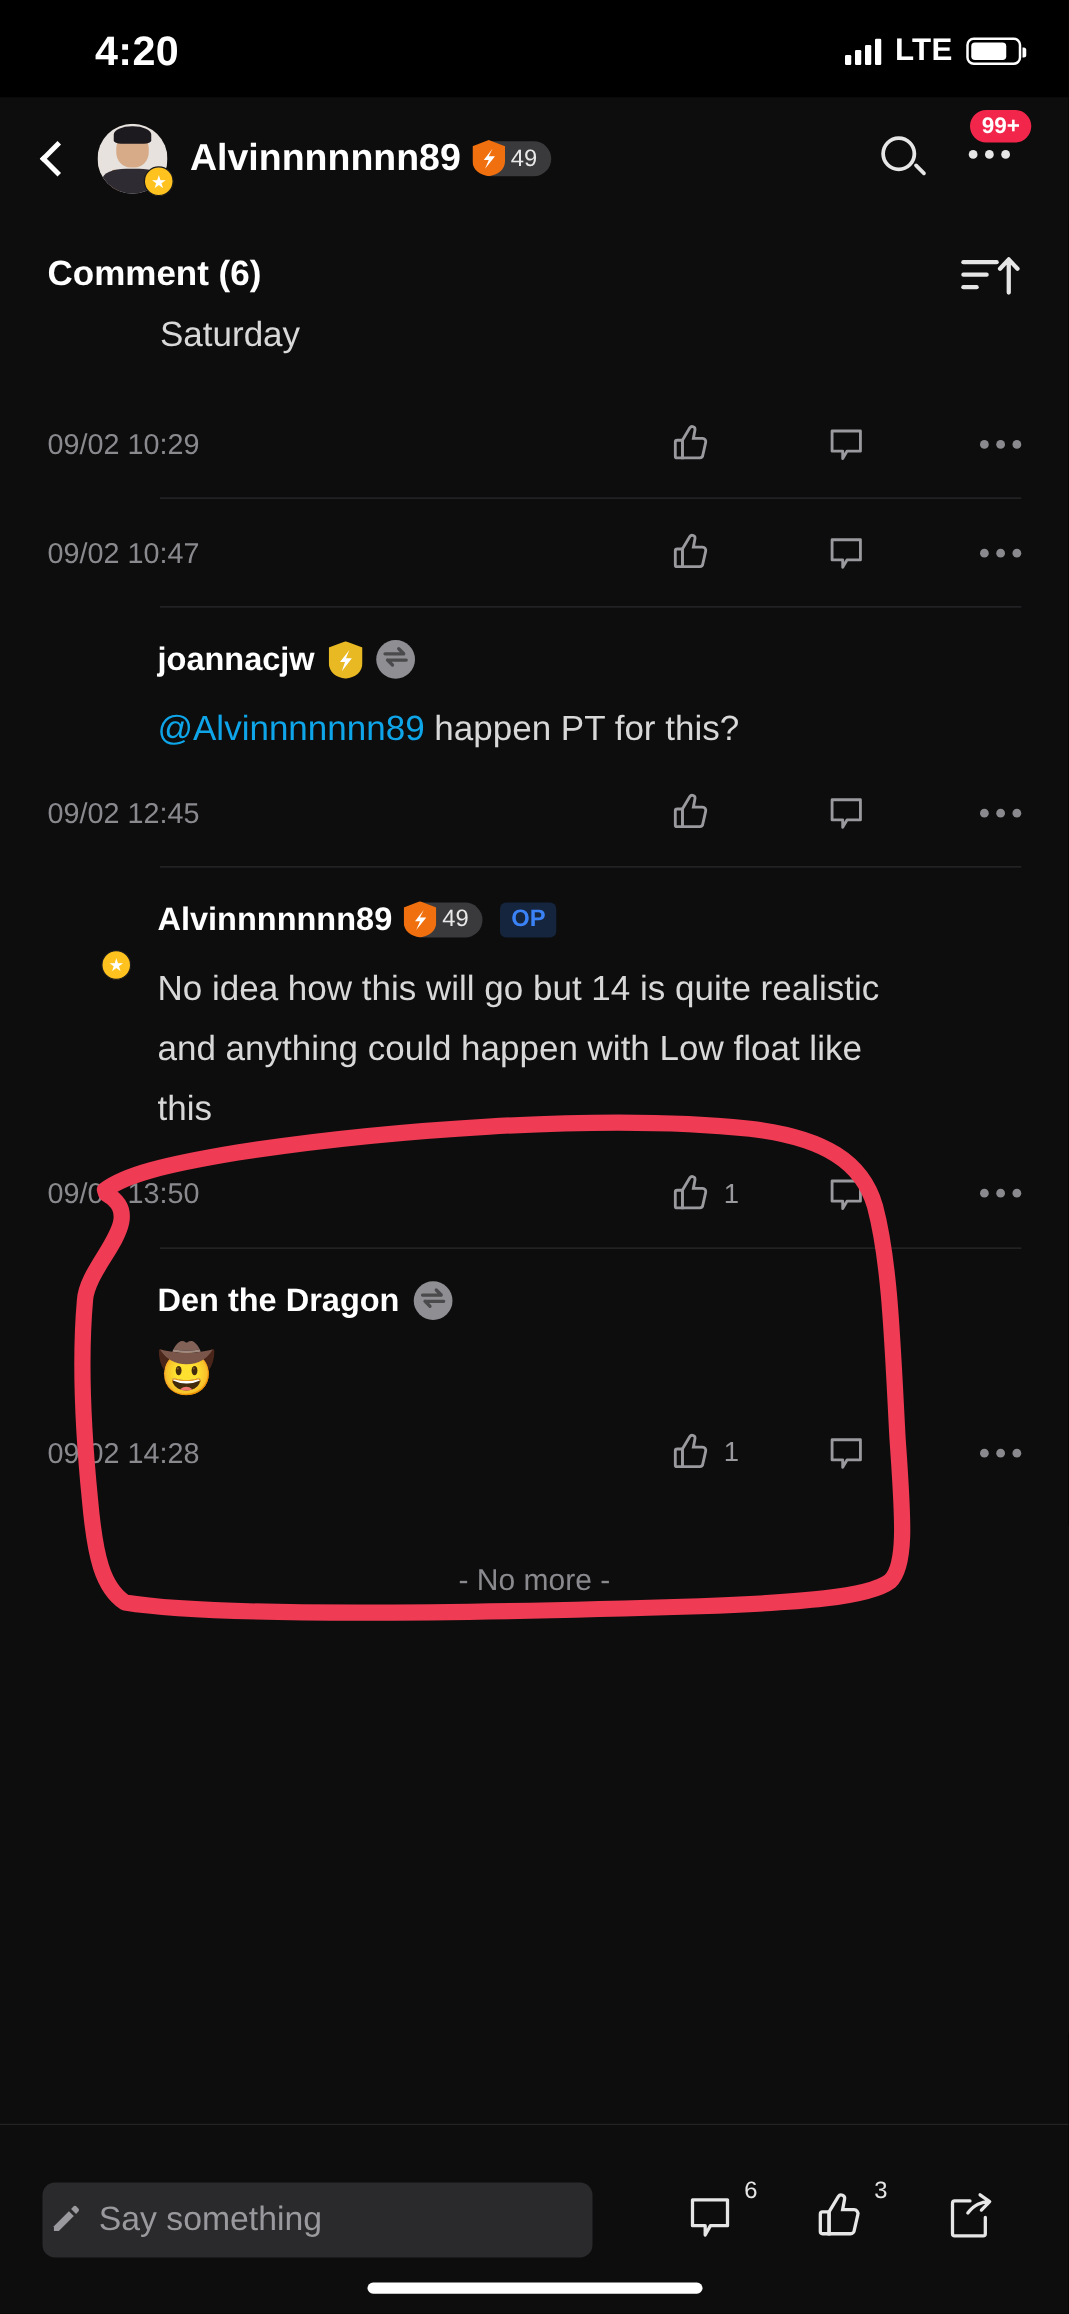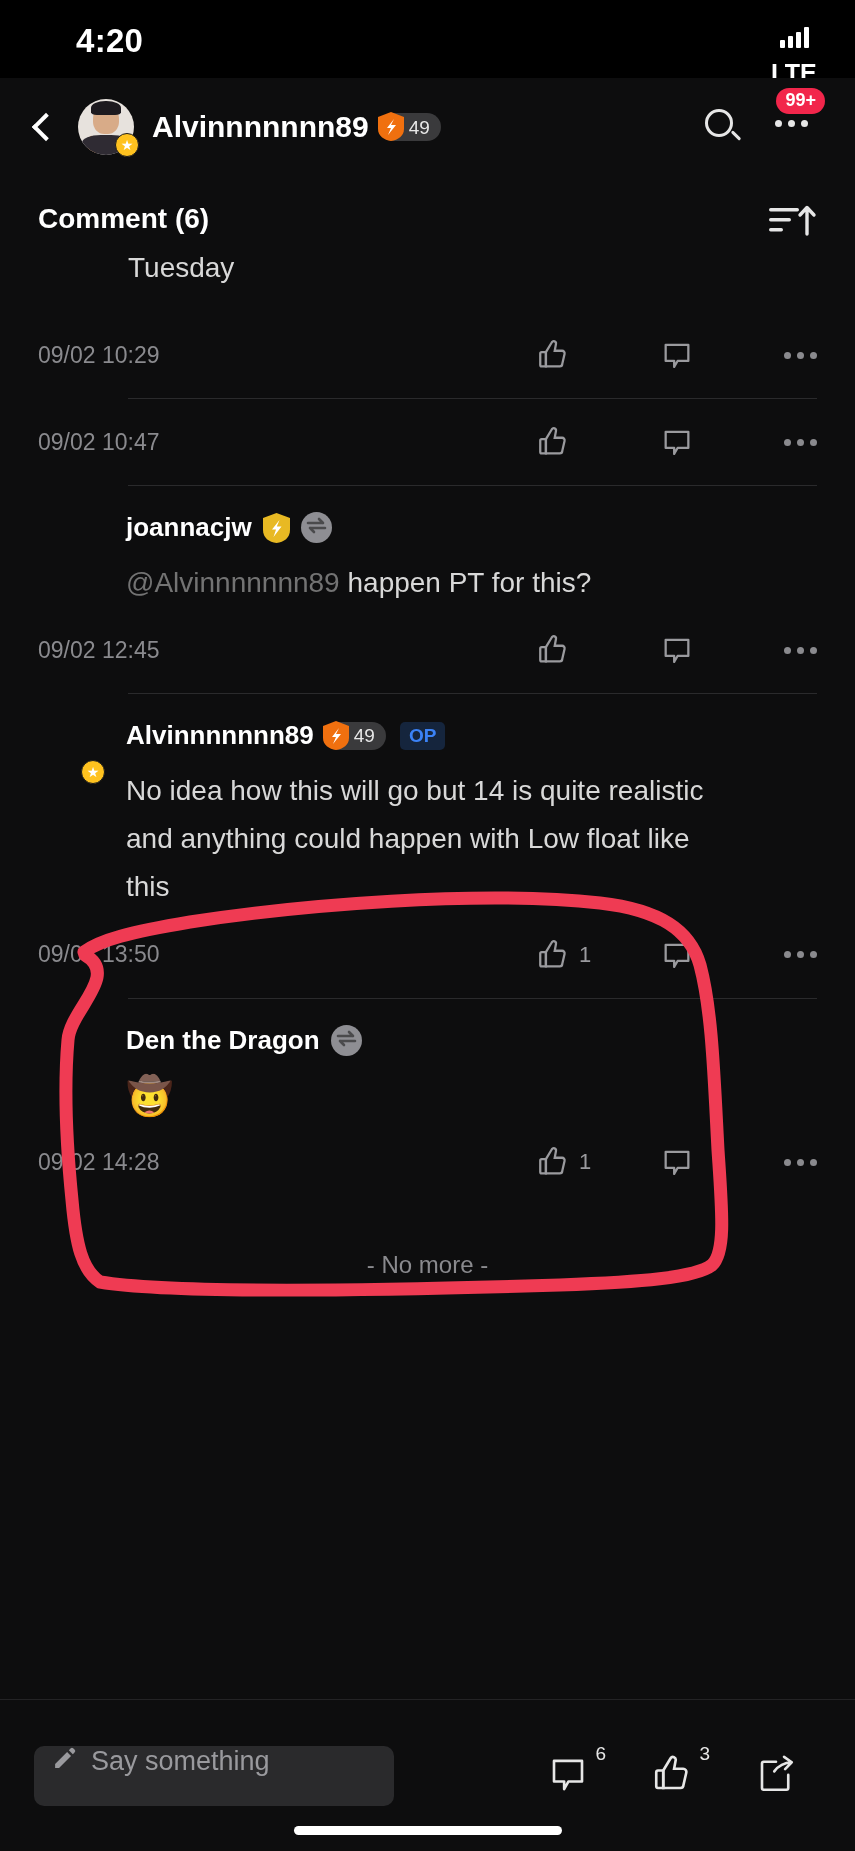--- a/index.html
+++ b/index.html
@@ -25,21 +25,21 @@
     display:flex; align-items:center;
     padding:0 44px 0 0;
   }
   .sb-time {
     position:absolute; left:76px; top:22px;
     font-size:33px; font-weight:700; color:#fff;
     letter-spacing:0.3px;
   }
   .sb-right {
     position:absolute; right:38px; top:26px;
-    display:flex; align-items:center; gap:11px;flex-direction:column;
+    display:flex; align-items:center; gap:11px;
   }
   .sig { display:flex; align-items:flex-end; gap:3px; height:22px; }
   .sig i { display:block; width:5px; background:#fff; border-radius:1px; }
   .sig i:nth-child(1){height:8px;}
   .sig i:nth-child(2){height:12px;}
   .sig i:nth-child(3){height:16px;}
   .sig i:nth-child(4){height:21px;}
   .lte { font-size:25px; font-weight:600; color:#fff; letter-spacing:.2px; }
   .batt {
     width:44px; height:22px; border:2.5px solid #fff; border-radius:6px;
@@ -166,21 +166,21 @@
   }
   .b-op {
     margin-left:14px; background:#15253d; color:#3b82f6;
     font-size:19px; font-weight:600;
     border-radius:5px; padding:4px 9px 5px; line-height:1;
   }
   .ctext {
     font-size:28px; color:#d8d8d8; line-height:1.72;
     margin-top:16px; word-wrap:break-word;
   }
-  .ctext .mention { color:#737373; }
+  .ctext .mention { color:#0ea5e9; }
   .ctext.emoji { font-size:38px; line-height:1.2; margin-top:18px; }
   .cmeta {
     display:flex; align-items:center;
     margin-top:26px; padding-bottom:26px;
   }
   .ctime { font-size:23px; color:#8a8a8e; }
   .cactions { margin-left:auto; display:flex; align-items:center; gap:0; }
   .act { display:flex; align-items:center; width:124px; }
   .act.last { width:auto; }
   .act-count { font-size:22px; color:#9a9a9e; margin-left:9px; }
@@ -203,23 +203,23 @@
 
   
   .bottombar {
     position:absolute; left:0; right:0; bottom:0;
     height:152px; background:#0d0d0e;
     border-top:1px solid #232325;
     display:flex; align-items:center;
     padding:0 34px;
   }
   .say {
-    flex:0 0 auto; width:360px; height:60px;
+    flex:0 0 auto; width:440px; height:60px;
     background:#2a2a2c; border-radius:10px;
-    display:flex; padding:0 18px;
+    display:flex; align-items:center; padding:0 6px;
   }
   .pencil { width:25px; height:25px; margin-right:14px; flex:0 0 auto; }
   .say-ph { font-size:27px; color:#9a9a9e; }
   .bot-actions {
     margin-left:auto; display:flex; align-items:center; gap:62px;
     padding-right:24px;
   }
   .bact { position:relative; }
   .bact .cnt {
     position:absolute; right:-17px; top:-10px;
@@ -389,21 +389,21 @@
         <rect x="2" y="20" width="22" height="3.4" fill="#e6e6e6" rx="1.7"></rect>
         <rect x="2" y="30" width="14" height="3.4" fill="#e6e6e6" rx="1.7"></rect>
         <path d="M40 36 V10 M33 17 L40 9.5 L47 17" stroke="#e6e6e6" stroke-width="3.4" fill="none" stroke-linecap="round" stroke-linejoin="round"></path>
       </svg>
     </span>
   </div>
 
   <div class="list">
 
     <div class="citem">
-      <div class="partial-text">Tuesday</div>
+      <div class="partial-text">Saturday</div>
       <div class="cmeta" style="margin-top:50px;">
         <span class="ctime">09/02 10:29</span>
         <span class="cactions">
           <span class="act">
             <svg class="ico-thumb" width="34" height="34" viewBox="0 0 24 24" fill="none" stroke="#9a9a9e" stroke-width="1.6">
               <path d="M7 10v10H4a1 1 0 0 1-1-1v-8a1 1 0 0 1 1-1h3Z"></path>
               <path d="M7 10l4.2-7a1.6 1.6 0 0 1 2.9 1.2L13.2 9h5.2a1.8 1.8 0 0 1 1.75 2.25l-1.6 7A1.8 1.8 0 0 1 16.8 20H7V10Z"></path>
             </svg>
           </span>
           <span class="act">

